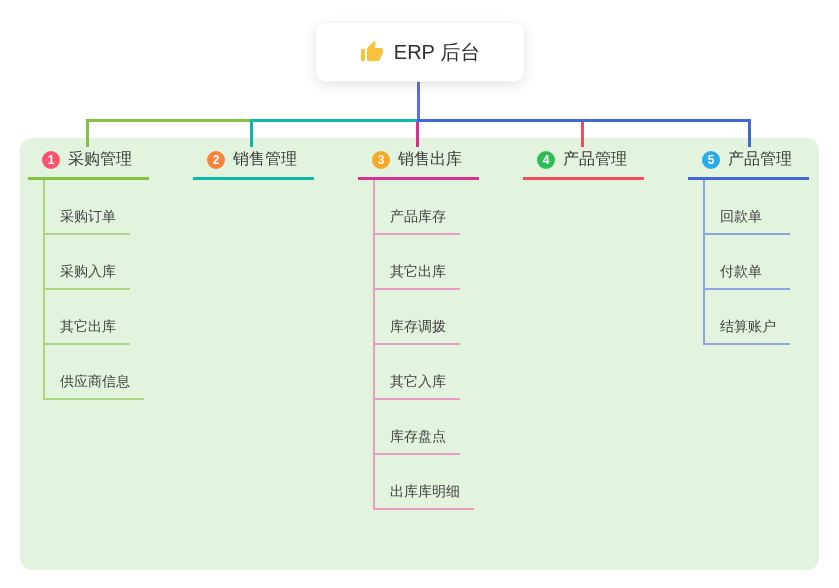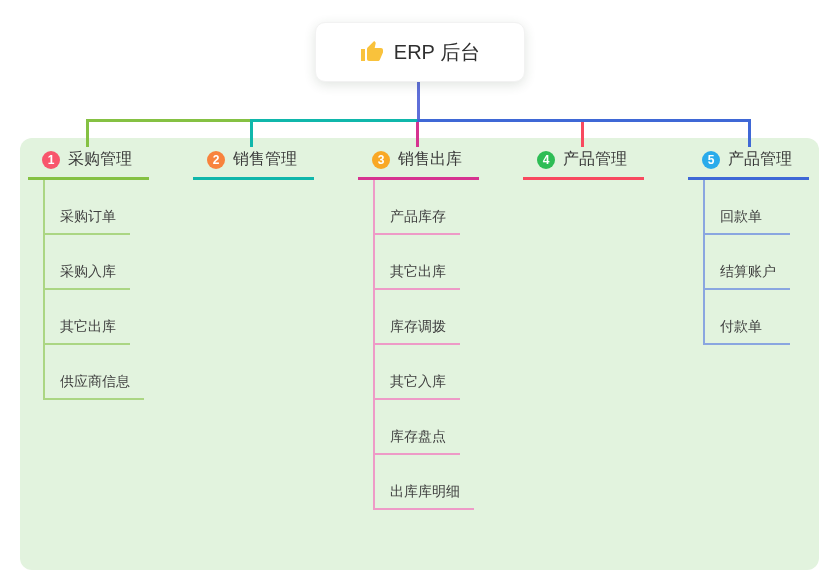--- a/index.html
+++ b/index.html
@@ -146,21 +146,21 @@
   <div class="branch b5">
     <div class="branch-title">
       <span class="badge">5</span>
       <span>产品管理</span>
     </div>
     <div class="children">
       <div class="child">
           <span class="child-label">回款单</span>
         </div>
       <div class="child">
-          <span class="child-label">结算账户</span>
+          <span class="child-label">付款单</span>
         </div>
       <div class="child">
-          <span class="child-label">付款单</span>
+          <span class="child-label">结算账户</span>
         </div>
     </div>
   </div>
 
 </div>
 
 </body></html>

